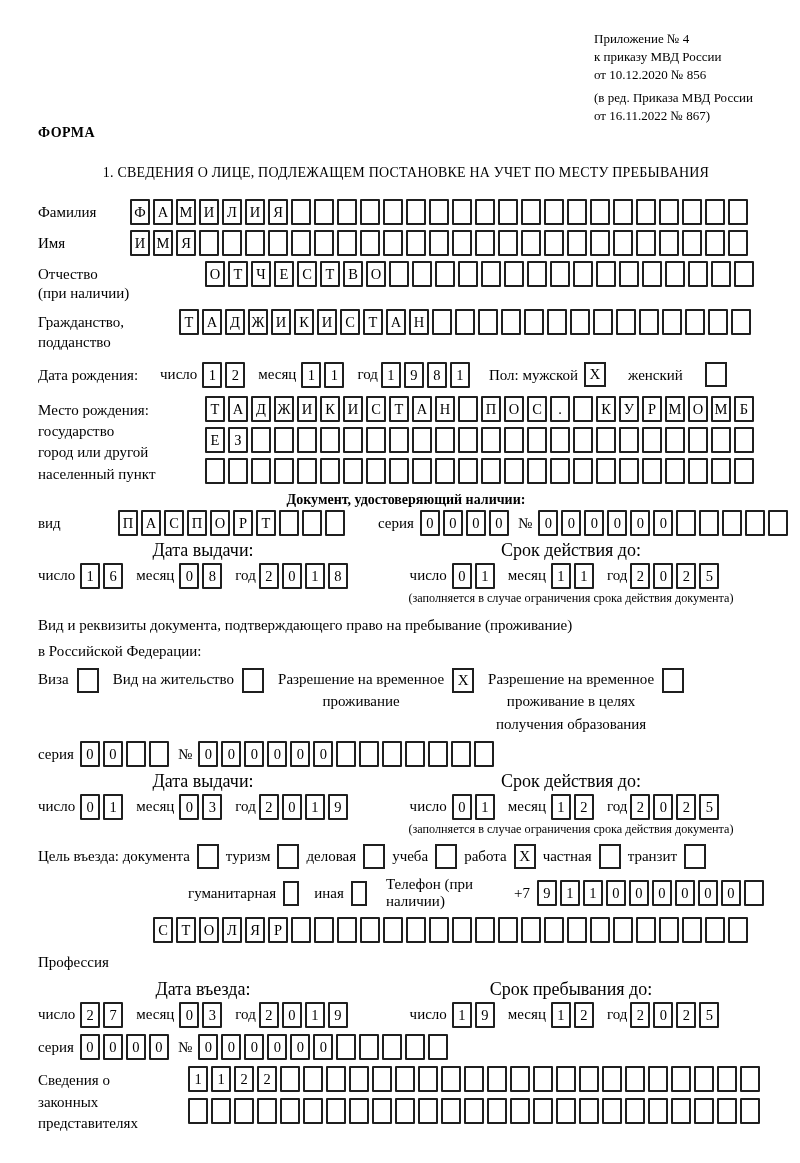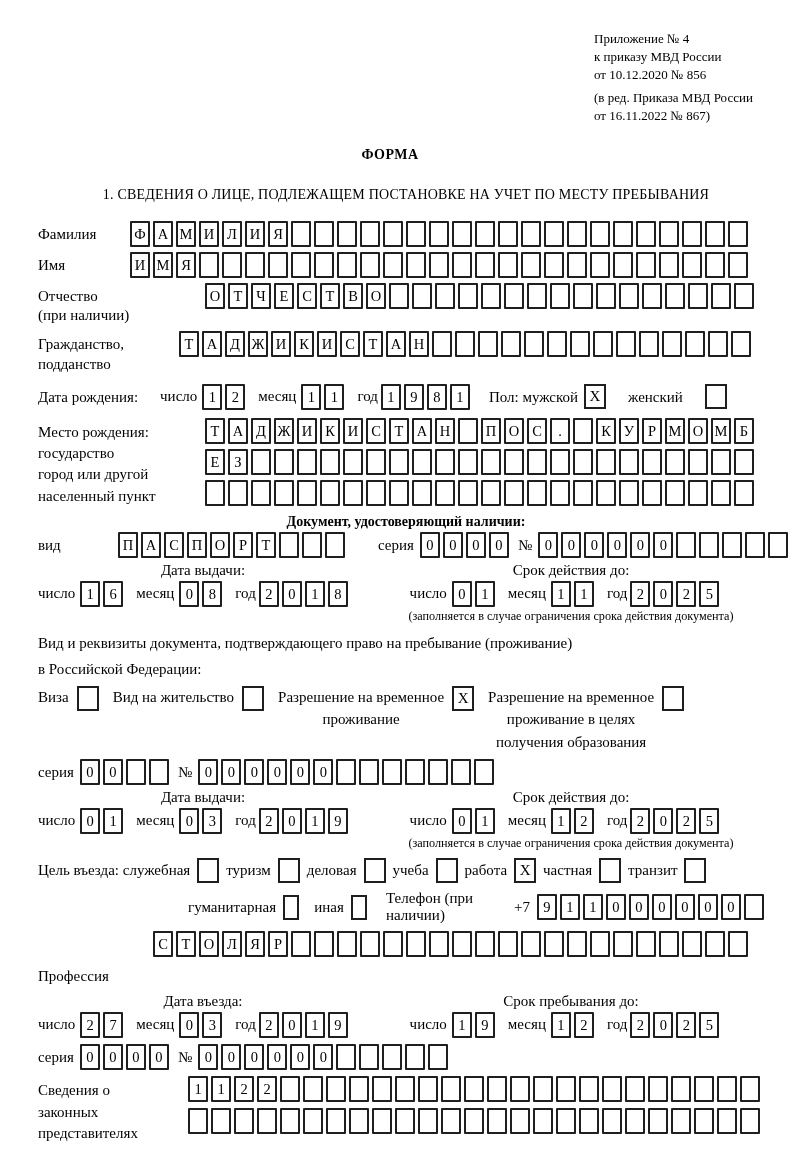--- a/index.html
+++ b/index.html
@@ -4,21 +4,21 @@
 <style>
   html,body{margin:0;padding:0;background:#fff;}
   .page{
     width:800px;height:1163px;box-sizing:border-box;
     padding:30px 26px 0 38px;overflow:hidden;
     font-family:"Liberation Serif","DejaVu Serif",serif;
     color:#000;font-size:15px;position:relative;background:#fff;
   }
   .hdr{margin-left:556px;width:210px;font-size:13px;line-height:1.38;}
   .hdr .ed{margin-top:5px;}
-  .forma{font-weight:bold;font-size:14px;text-align:center;padding-right:32px;margin-top:22px;letter-spacing:.5px;}
+  .forma{font-weight:bold;font-size:14px;text-align:left;padding-right:32px;letter-spacing:.5px;}
   .title{text-align:center;font-weight:bold;font-size:15.5px;line-height:1.7;margin-top:14px;}
   .blankline{display:inline-block;width:58px;border-bottom:2px solid #3a3a3a;height:1em;margin-left:10px;vertical-align:baseline;}
   .sec-heading{font-weight:normal;font-size:14px;text-align:center;margin-top:24px;letter-spacing:.2px;}
   .frow{display:flex;align-items:flex-start;margin-top:5px;}
   .lbl{flex:0 0 auto;padding-top:4px;line-height:1.32;}
   .w92{width:92px;} .w165{width:167px;} .w141{width:141px;} .w115{width:115px;margin-top:32px;} .w150{width:150px;}
   .cells{display:flex;flex-wrap:nowrap;}
   .cell{
     flex:0 0 auto;display:inline-block;width:20px;height:26px;box-sizing:border-box;
     border:2px solid #1f1f1f;border-radius:1px;margin-right:3px;
@@ -29,21 +29,21 @@
     text-align:center;font-size:15px;line-height:21px;vertical-align:top;background:#fff;
   }
   .inline-row{display:flex;align-items:flex-start;flex-wrap:nowrap;}
   .inline-row > *{margin-right:6px;}
   .dg{display:flex;align-items:flex-start;}
   .dg .dlbl{padding-top:4px;margin:0 5px 0 0;}
   .dg .cells{margin-right:10px;}
   .doc-heading{font-weight:bold;font-size:14px;text-align:center;margin-top:7px;}
   .two-col{display:flex;margin-top:4px;}
   .col-l{width:330px;} .col-r{flex:1;}
-  .col-head{text-align:center;font-size:15px;margin-bottom:2px;}
+  .col-head{text-align:center;font-size:18px;margin-bottom:2px;}
   .note{font-size:12.2px;text-align:center;margin-top:2px;}
   .plain{line-height:1.75;margin-top:6px;}
   .permits{display:flex;margin-top:3px;}
   .permit-item{display:flex;align-items:flex-start;margin-right:14px;}
   .permit-item .txt{text-align:center;line-height:1.5;margin-right:8px;}
   .purpose-row{display:flex;align-items:center;margin-top:7px;}
   .purpose-row > span{margin-right:7px;}
   .indent150{margin-left:150px;}
   .reps{display:flex;margin-top:6px;}
   .reps-cells > .cells{margin-bottom:6px;}
@@ -507,21 +507,21 @@
             <span class="cell">0</span>
             <span class="cell">2</span>
             <span class="cell">5</span>
           </span>
       </div>
       <div class="note">(заполняется в случае ограничения срока действия документа)</div>
     </div>
   </div>
 
   <div class="purpose-row">
-    <span>Цель въезда: служебная</span>
+    <span>Цель въезда: документа</span>
     <span class="cbox"></span>
     <span>туризм</span>
     <span class="cbox"></span>
     <span>деловая</span>
     <span class="cbox"></span>
     <span>учеба</span>
     <span class="cbox"></span>
     <span>работа</span>
     <span class="cbox">X</span>
     <span>частная</span>

